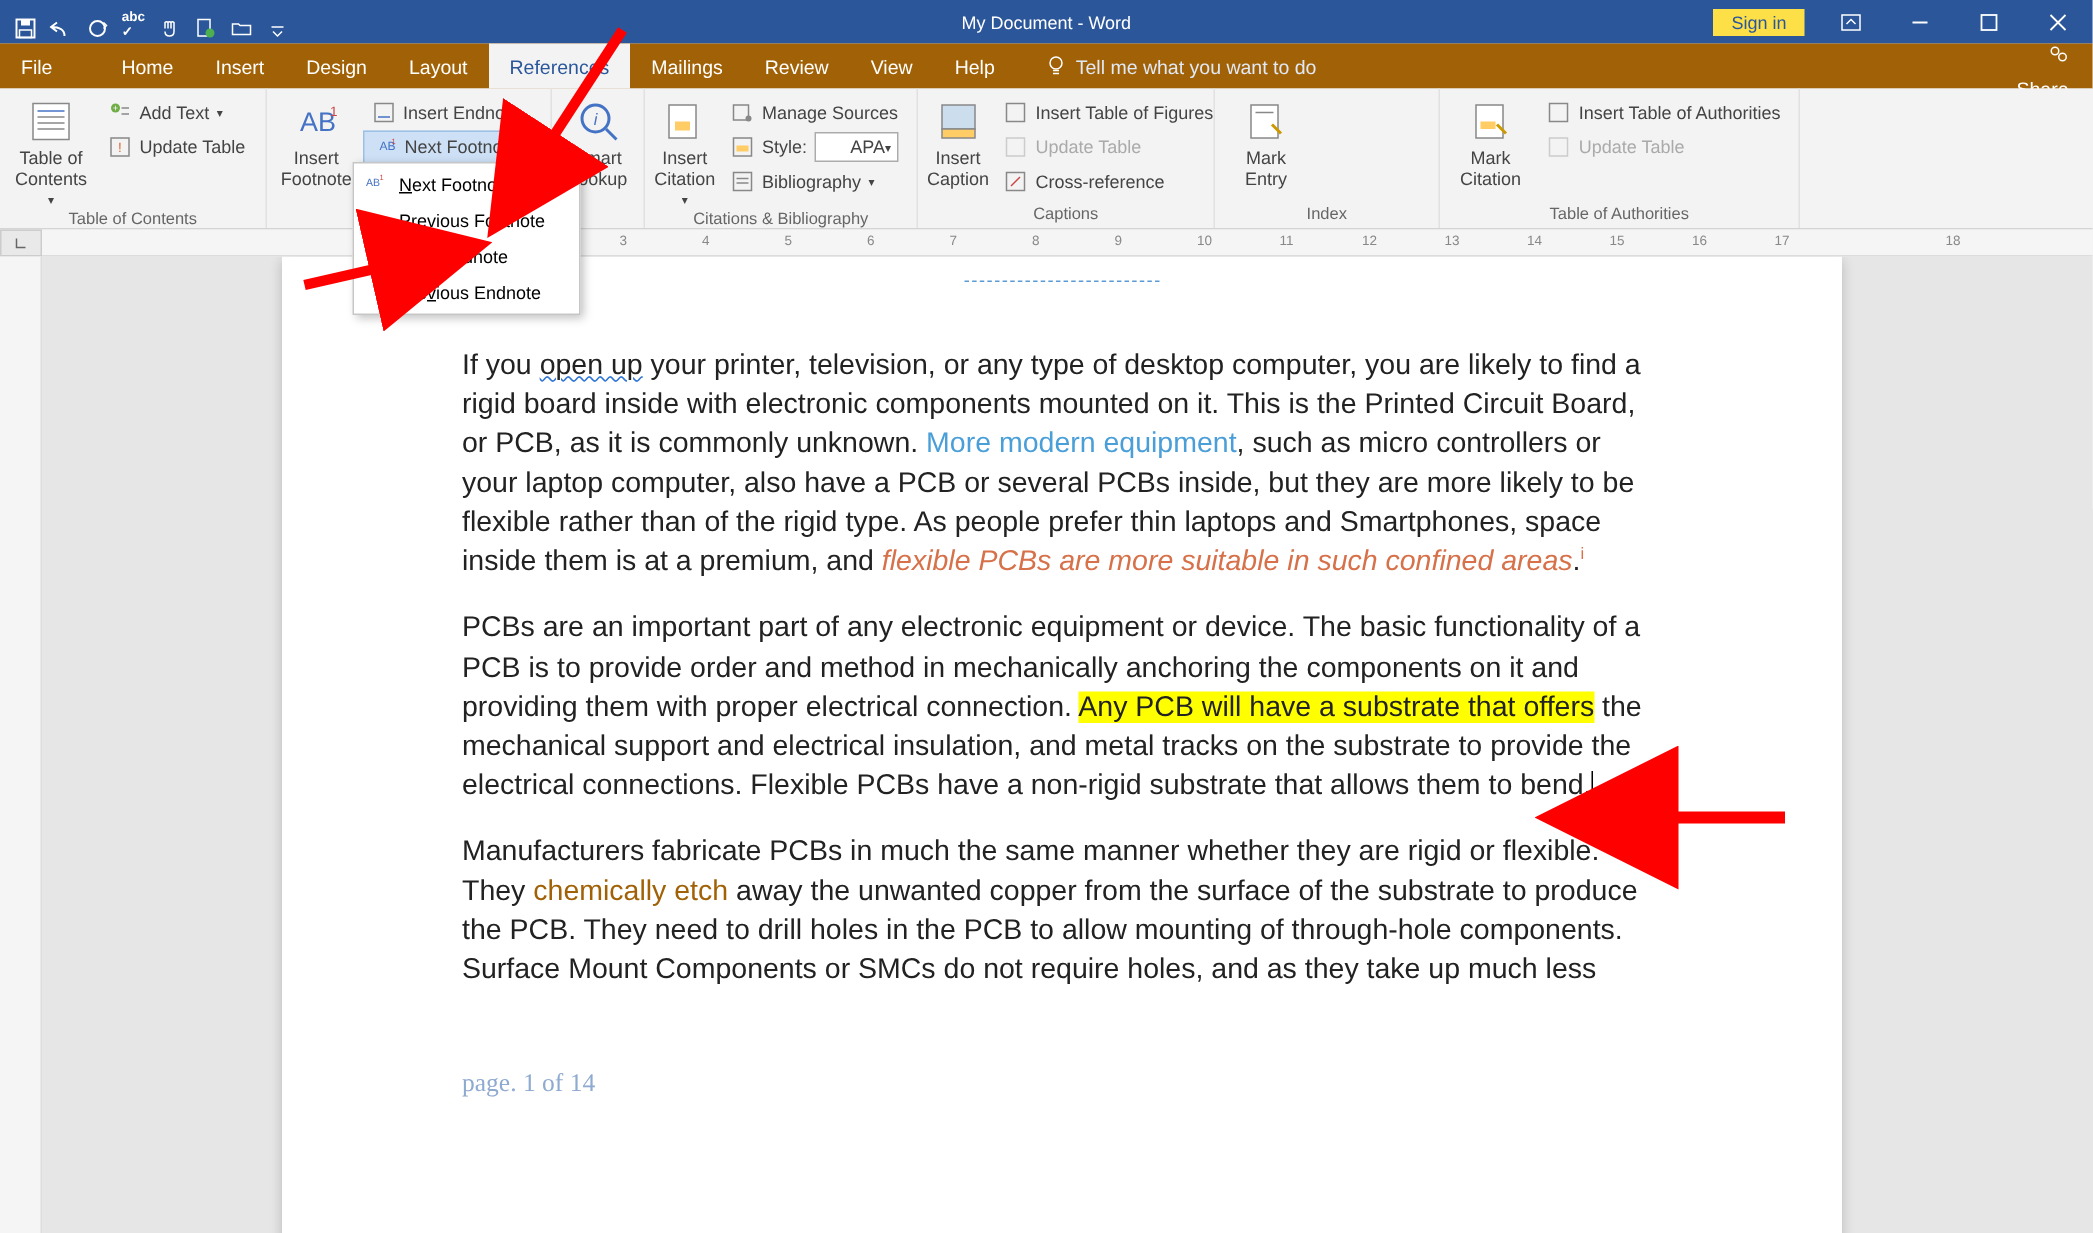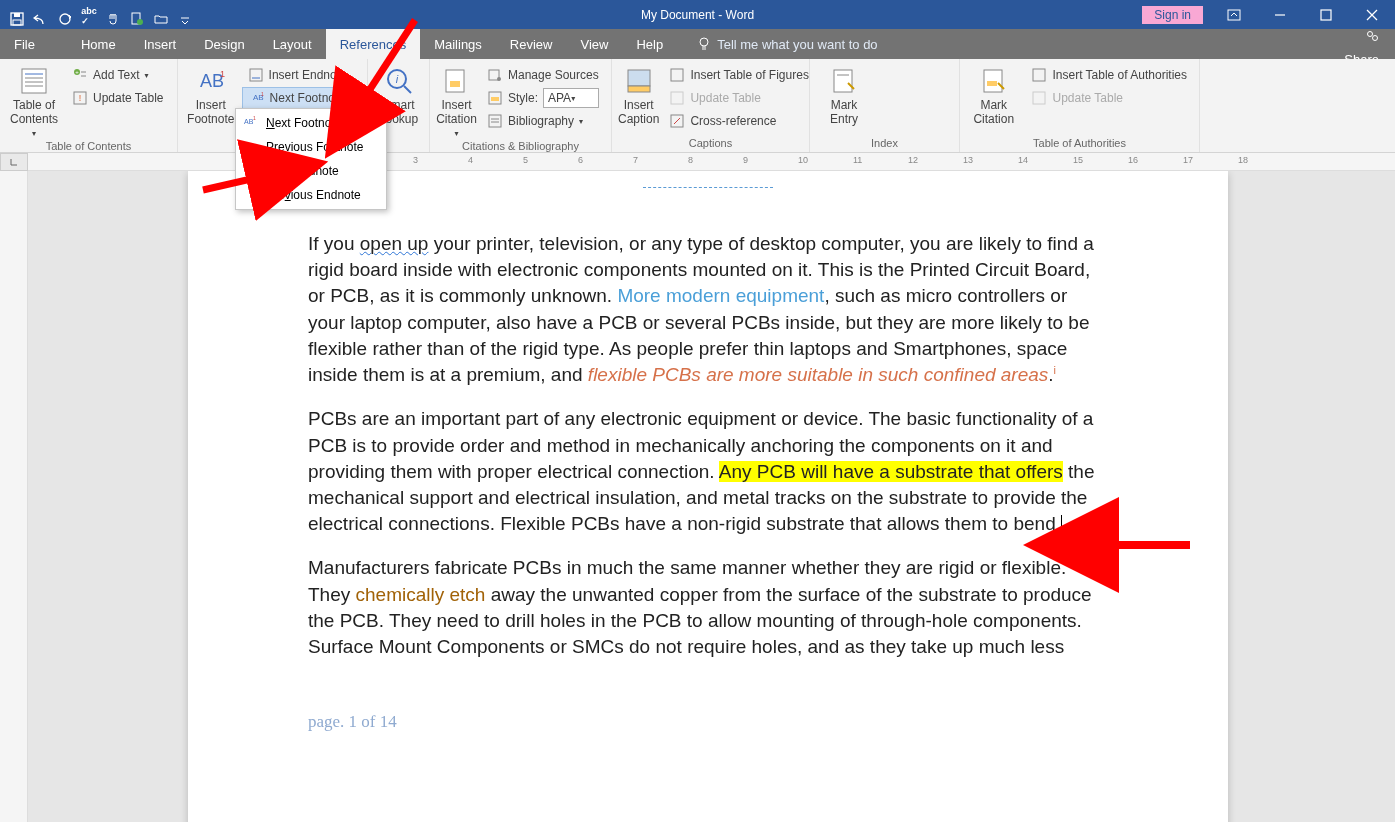--- a/index.html
+++ b/index.html
@@ -3,40 +3,40 @@
 <meta charset="utf-8">
 <style>
 * { margin: 0; padding: 0; box-sizing: border-box; font-family: "Segoe UI", Arial, sans-serif; }
 body { background: #e6e6e6; overflow: hidden; width: 1395px; height: 822px; position: relative; }
 
 .titlebar { background: #2b579a; height: 29px; display: flex; align-items: center; color: #fff; font-size: 12px; position: relative; }
 .qat { display: flex; align-items: center; gap: 2px; padding: 0 6px; }
 .qat-btn { width: 22px; height: 22px; display: flex; align-items: flex-end; justify-content: center; cursor: pointer; }
 .title-center { position: absolute; left: 50%; transform: translateX(-50%); font-size: 12px; }
 .title-right { margin-left: auto; display: flex; align-items: center; gap: 0; }
-.signin-btn { background: #f9a8d4; color: #2b579a; padding: 2px 12px; font-size: 12px; margin-right: 8px; cursor: pointer; }
+.signin-btn { background: #fde047; color: #2b579a; padding: 2px 12px; font-size: 12px; margin-right: 8px; cursor: pointer; }
 .win-btn { width: 46px; height: 29px; display: flex; align-items: center; justify-content: center; cursor: pointer; }
 
-.menubar { background: #737373; height: 30px; display: flex; align-items: stretch; color: #fff; font-size: 13px; position: relative; }
+.menubar { background: #a16207; height: 30px; display: flex; align-items: stretch; color: #fff; font-size: 13px; position: relative; }
 .menu-tab { padding: 0 14px; display: flex; align-items: center; cursor: pointer; }
 .menu-tab.active { background: #f3f3f3; color: #2b579a; }
 .tellme { display: flex; align-items: center; gap: 6px; margin-left: 20px; color: #e0e9f5; }
 .share { margin-left: auto; padding: 0 16px; display: flex; align-items: flex-end; gap: 6px; cursor: pointer; flex-direction: column; }
 
 .ribbon { background: #f3f3f3; height: 94px; border-bottom: 1px solid #d4d4d4; display: flex; font-size: 12px; color: #444; position: relative; }
 .rgroup { border-right: 1px solid #e1e1e1; display: flex; flex-direction: column; padding: 2px 6px 0; }
 .rgroup-body { flex: 1; display: flex; align-items: flex-start; gap: 4px; }
 .rgroup-label { text-align: center; font-size: 11px; color: #666; padding: 2px 0 3px; }
 .bigbtn { display: flex; flex-direction: column; align-items: center; justify-content: flex-start; width: 56px; padding-top: 4px; cursor: pointer; text-align: center; line-height: 1.15; gap: 2px; }
 .bigbtn .ic { width: 32px; height: 32px; display: flex; align-items: center; justify-content: center; }
 .smallcol { display: flex; flex-direction: column; gap: 1px; padding-top: 3px; }
 .smallbtn { display: flex; align-items: center; gap: 5px; padding: 2px 6px; cursor: pointer; white-space: nowrap; height: 22px; }
 .smallbtn.pressed { background: #cde0f5; border: 1px solid #9cc0e6; }
 .smallbtn .sic { width: 16px; height: 16px; display: flex; align-items: center; justify-content: center; }
-.style-select { border: 1px solid #ababab; background: #fff; height: 20px; font-size: 12px; width: 56px; display: flex; align-items: center; justify-content: flex-start; padding: 0 4px; }
+.style-select { border: 1px solid #ababab; background: #fff; height: 20px; font-size: 12px; width: 56px; display: flex; align-items: center; justify-content: flex-end; padding: 0 4px; }
 .disabled { color: #aaa; }
 
 .dropdown-menu { position: absolute; top: 108px; left: 235px; width: 152px; background: #fff; border: 1px solid #c6c6c6; box-shadow: 2px 2px 6px rgba(0,0,0,.25); z-index: 100; font-size: 12px; padding: 2px 0; }
 .dd-item { padding: 5px 10px 5px 30px; cursor: pointer; position: relative; }
 .dd-item .dd-ic { position: absolute; left: 6px; top: 4px; width: 16px; height: 16px; }
 .dd-underline { text-decoration: underline; }
 
 .ruler-h { position: absolute; top: 153px; left: 28px; right: 0; height: 18px; background: #f5f5f5; border-bottom: 1px solid #ddd; font-size: 9px; color: #888; overflow: hidden; }
 .ruler-h-inner { position: relative; height: 100%; }
 .ruler-tick { position: absolute; top: 2px; font-size: 9px; }
@@ -451,21 +451,21 @@
       <span class="ruler-tick" style="left: 660px;">8</span>
       <span class="ruler-tick" style="left: 715px;">9</span>
       <span class="ruler-tick" style="left: 770px;">10</span>
       <span class="ruler-tick" style="left: 825px;">11</span>
       <span class="ruler-tick" style="left: 880px;">12</span>
       <span class="ruler-tick" style="left: 935px;">13</span>
       <span class="ruler-tick" style="left: 990px;">14</span>
       <span class="ruler-tick" style="left: 1045px;">15</span>
       <span class="ruler-tick" style="left: 1100px;">16</span>
       <span class="ruler-tick" style="left: 1155px;">17</span>
-      <span class="ruler-tick" style="left: 1210px;">18</span>
+      <span class="ruler-tick" style="left: 1269px;">18</span>
     </div>
 </div>
 <div class="ruler-v"></div>
 
 <div class="doc-area">
   <div class="page">
     <div class="page-marker"></div>
     <div class="doc-text">
       <p><span>If you </span><span class="wavy">open up</span><span> your printer, television, or any type of desktop computer, you are likely to find a rigid board inside with electronic components mounted on it. This is the Printed Circuit Board, or PCB, as it is commonly unknown. </span><span class="link-blue">More modern equipment</span><span>, such as micro controllers or your laptop computer, also have a PCB or several PCBs inside, but they are more likely to be flexible rather than of the rigid type. As people prefer thin laptops and Smartphones, space inside them is at a premium, and </span><span class="link-orange">flexible PCBs are more suitable in such confined areas</span><span>.</span><span class="sup">i</span></p>
       <p><span>PCBs are an important part of any electronic equipment or device. The basic functionality of a PCB is to provide order and method in mechanically anchoring the components on it and providing them with proper electrical connection. </span><span class="hl">Any PCB will have a substrate that offers</span><span> the mechanical support and electrical insulation, and metal tracks on the substrate to provide the electrical connections. Flexible PCBs have a non-rigid substrate that allows them to bend.</span><span class="cursor"></span></p>

